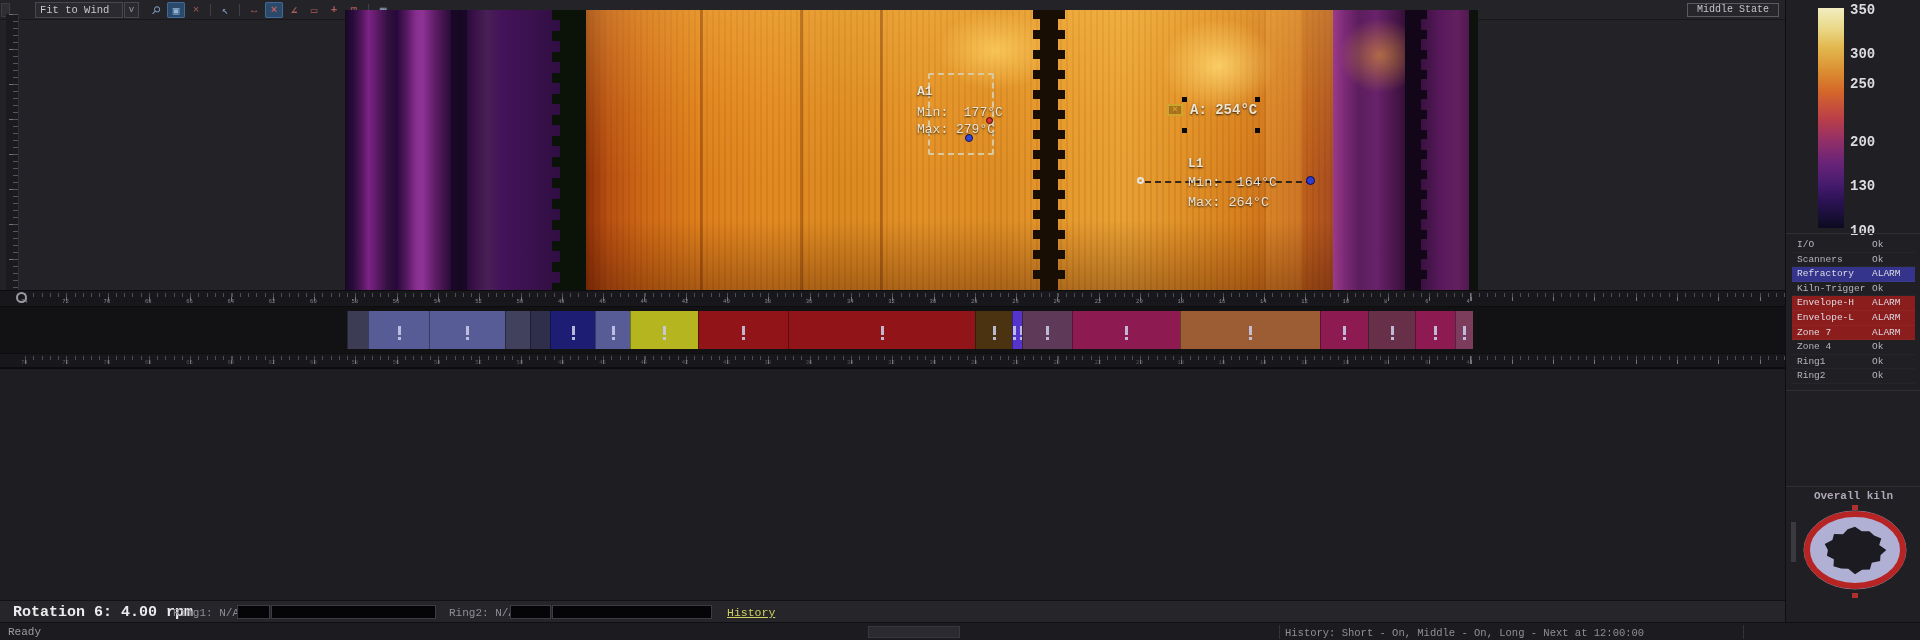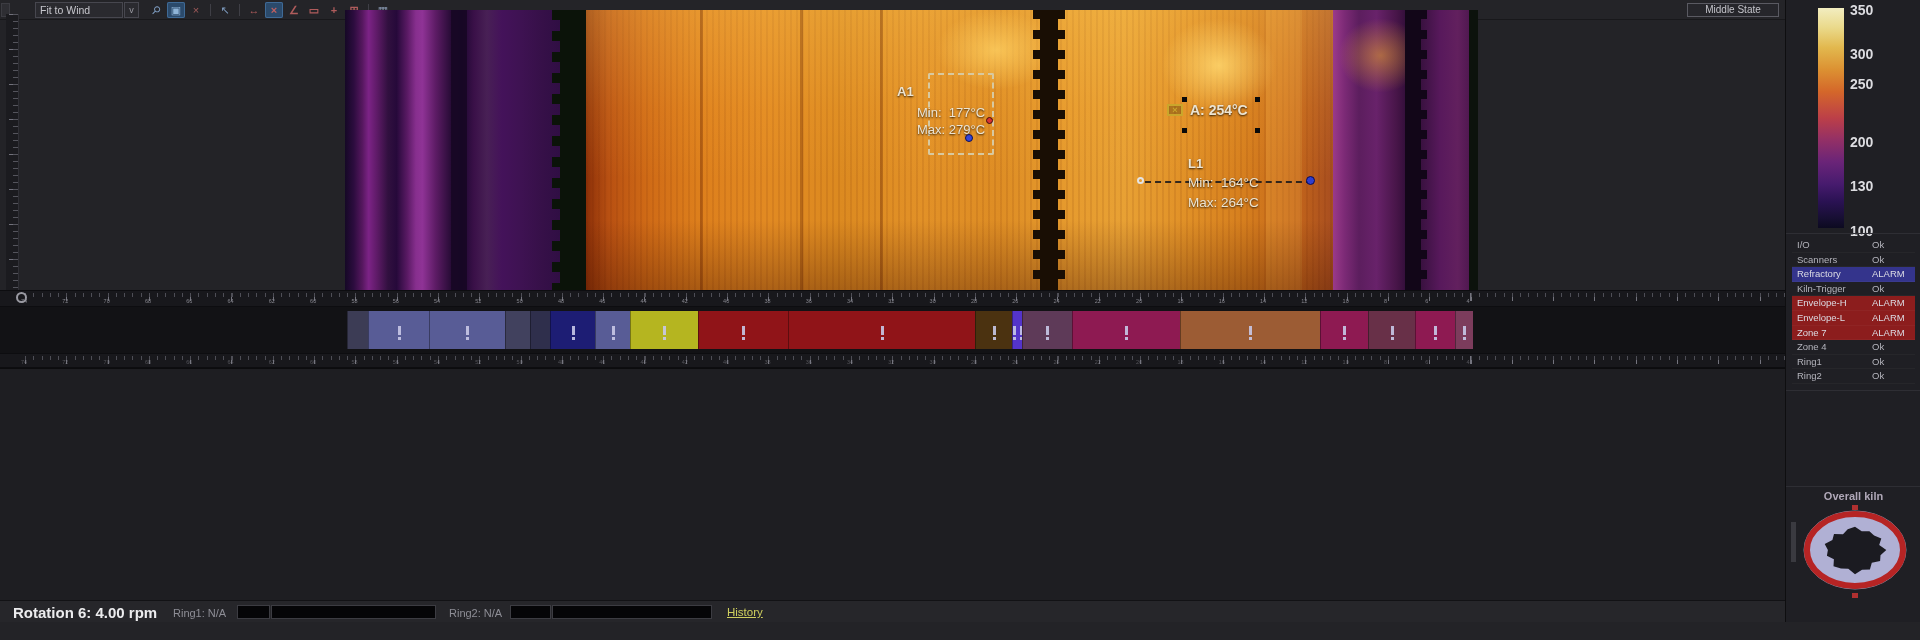--- a/index.html
+++ b/index.html
@@ -1,18 +1,18 @@
 <!DOCTYPE html>
 <html><head>
 <meta charset="utf-8">
 <style>
   html,body{margin:0;padding:0;background:#1a1a1d;}
   *{box-sizing:border-box;}
   .app{position:relative;width:1920px;height:640px;overflow:hidden;background:#232327;
-       font-family:Liberation Sans, sans-serif;color:#c8c8cc;}
+       font-family:Liberation Mono, monospace;color:#c8c8cc;}
   .abs{position:absolute;}
 
   
   #toolbar{left:0;top:0;width:1785px;height:20px;background:#242428;border-bottom:1px solid #18181b;}
   .corner-chip{left:1px;top:3px;width:9px;height:14px;background:#2e2e33;border:1px solid #3c3c42;}
   #zoom-select{left:35px;top:2px;width:88px;height:16px;background:#2a2a2f;border:1px solid #47474f;
       font-size:10.5px;line-height:14px;color:#c6c6cc;padding-left:4px;white-space:nowrap;overflow:hidden;}
   #zoom-drop{left:124px;top:2px;width:15px;height:16px;background:#2a2a2f;border:1px solid #47474f;
       font-size:9px;text-align:center;line-height:14px;color:#9a9aa2;}
   #icon-row{left:146px;top:2px;height:16px;display:flex;align-items:center;}
@@ -49,21 +49,21 @@
   .tp-right{left:988px;top:0;width:145px;height:280px;background:
      linear-gradient(90deg,#9a3a8a 0%,#7c2a76 8%,#5c1e5e 18%,#68226a 30%,#471548 44%,#2e0c36 52%,
      #3c1242 62%,#58195c 74%,#62205e 86%,#4c164e 96%,#3c1144 100%);}
   .t-teeth-r{left:1060px;top:0;width:16px;height:280px;background:#120618;}
   .t-teeth-r-edge{left:1074px;top:0;width:8px;height:280px;
      background:repeating-linear-gradient(180deg,#120618 0 9px,transparent 9px 20px);}
   .t-edge-r{left:1124px;top:0;width:9px;height:280px;background:#0c120c;}
 
   .therm-text{color:#ece4d2;text-shadow:0 1px 2px rgba(0,0,0,.8);white-space:pre;font-size:13px;}
   #a1-box{left:583px;top:63px;width:66px;height:82px;border:2px dashed #d8c9a0;border-radius:2px;}
-  #a1-label{left:552px;top:74px;font-weight:bold;}
+  #a1-label{left:572px;top:74px;font-weight:bold;}
   #a1-min{left:572px;top:95px;}
   #a1-max{left:572px;top:112px;}
   .dot{border-radius:50%;}
   #a1-dot-max{left:641px;top:107px;width:7px;height:7px;background:#d63434;border:1px solid #3c0e0e;}
   #a1-dot-min{left:620px;top:124px;width:8px;height:8px;background:#3546d6;border:1px solid #101050;}
   #spot-icon{left:822px;top:94px;width:16px;height:12px;border:2px solid #caa62c;background:rgba(70,50,5,.35);
       font-size:9px;line-height:8px;text-align:center;color:#caa62c;font-weight:bold;}
   #spot-label{left:845px;top:92px;font-size:14px;font-weight:bold;}
   .handle{width:5px;height:5px;background:#0a0a0a;}
   #l1-label{left:843px;top:146px;font-weight:bold;}
@@ -438,14 +438,21 @@
     <div class="abs" id="rotation-val">Rotation 6: 4.00 rpm</div>
     <div class="ring-lab" style="left:173px">Ring1: N/A</div>
     <div class="ring-box" style="left:237px;width:33px"></div>
     <div class="ring-box" style="left:271px;width:165px"></div>
     <div class="ring-lab" style="left:449px">Ring2: N/A</div>
     <div class="ring-box" style="left:510px;width:41px"></div>
     <div class="ring-box" style="left:552px;width:160px"></div>
     <a class="abs" id="history-link">History</a>
   </div>
 
+  <div class="abs" id="status-bar">
+    <div class="abs" id="ready-lab">Ready</div>
+    <div class="abs" id="sb-progress"></div>
+    <div class="sb-sep" style="left:1279px"></div>
+    <div class="abs" id="hist-status">History: Short - On, Middle - On, Long - Next at 12:00:00</div>
+    <div class="sb-sep" style="left:1743px"></div>
+  </div>
 
 </div>
 
 </body></html>

